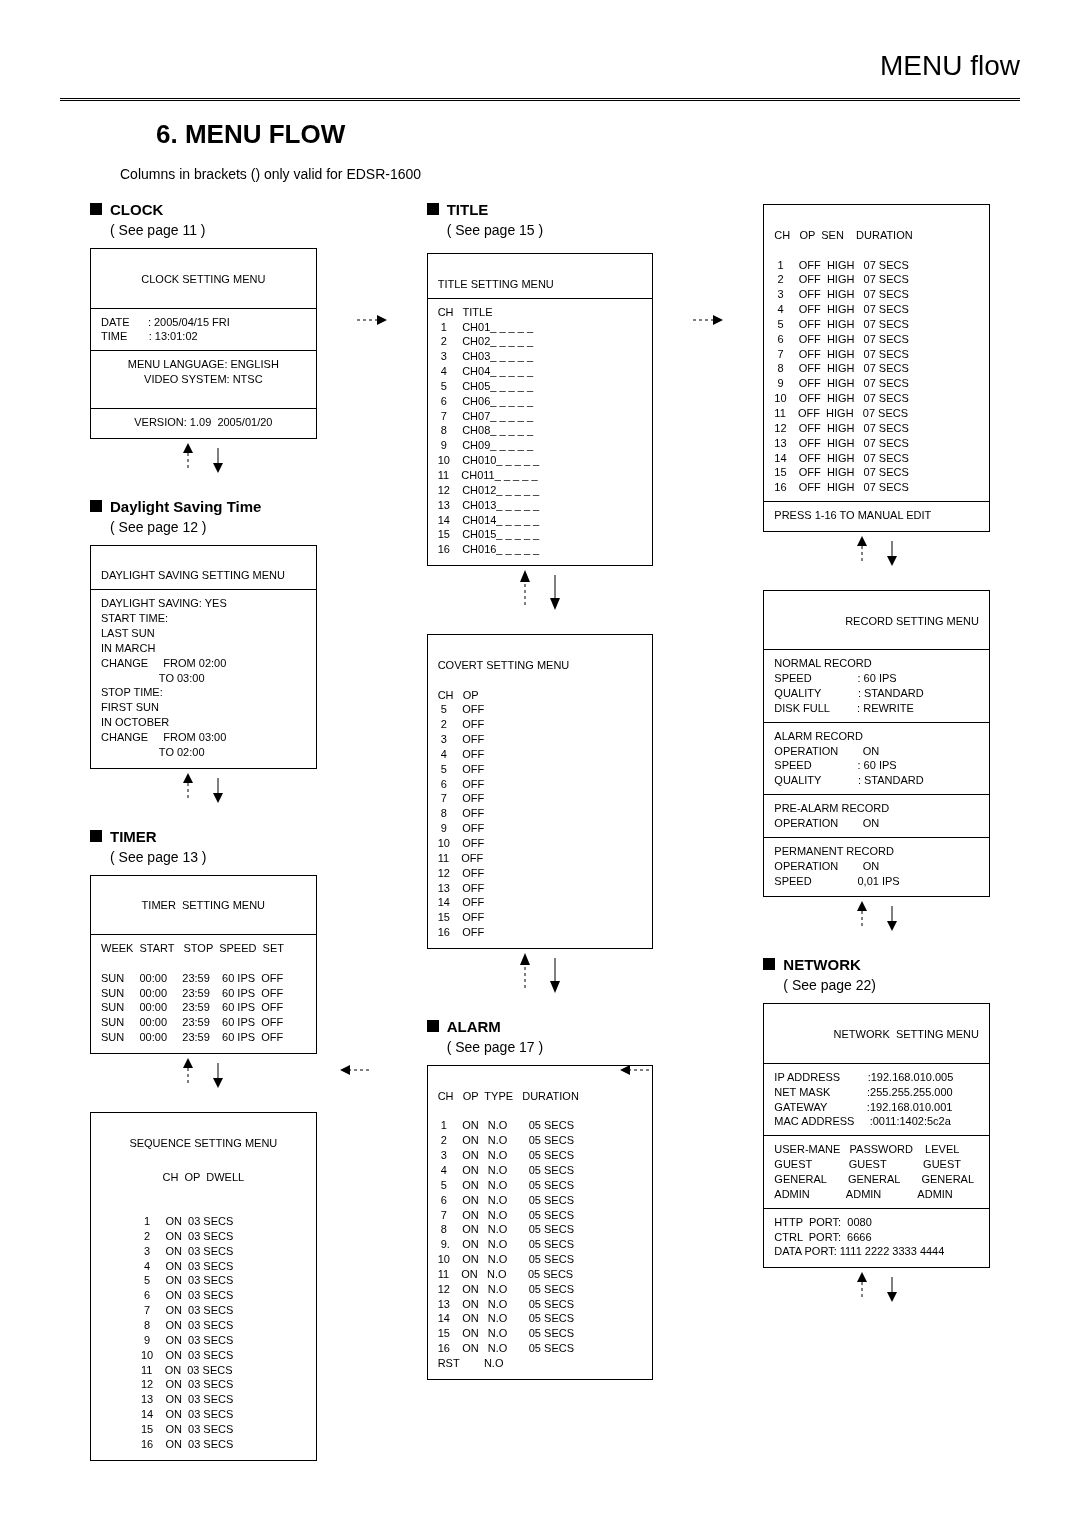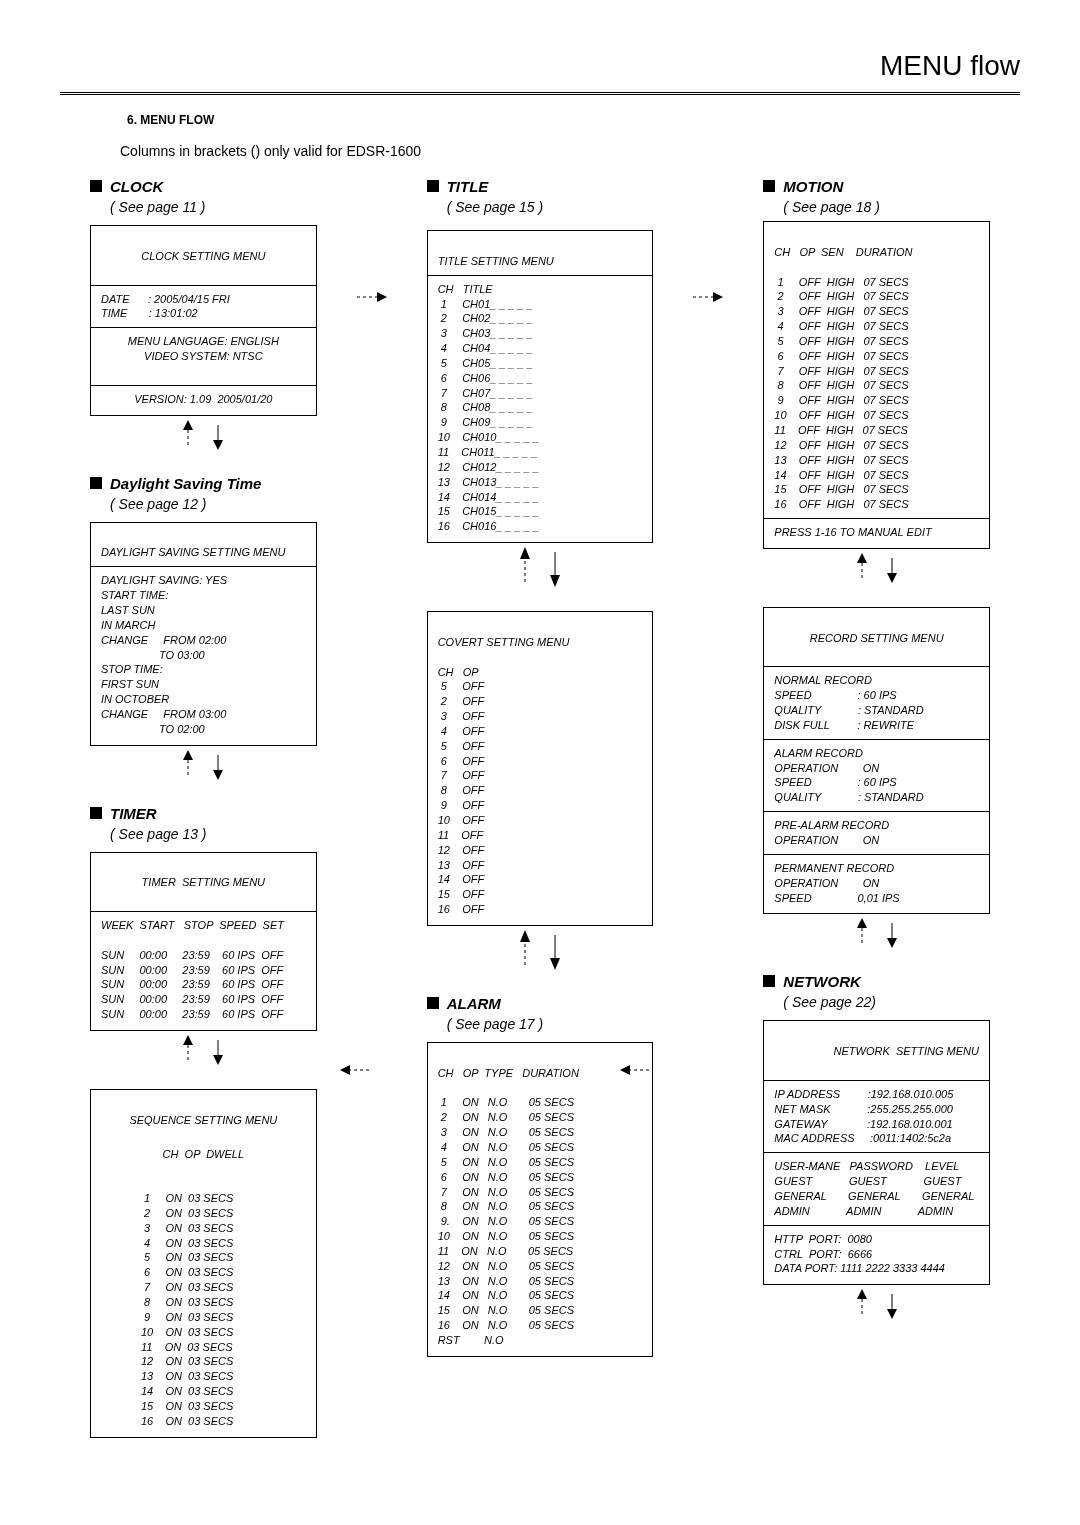--- a/index.html
+++ b/index.html
@@ -13,38 +13,37 @@
     width: 1080px;
     padding: 50px 60px 40px 60px;
     box-sizing: border-box;
     position: relative;
   }
   .header-title {
     text-align: right;
     font-size: 28px;
     font-weight: normal;
     border-bottom: 3px double #000;
-    padding-bottom: 10px;
+    padding-bottom: 16px;
     margin-bottom: 18px;
   }
   .section-heading {
-    font-size: 12px;
+    font-size: 26px;
     font-weight: bold;
-    margin: 0 0 10px 67px;
+    margin: 0 0 10px 96px;
   }
   .note {
     font-size: 14px;
     margin: 16px 0 18px 60px;
   }
   .columns {
     display: flex;
     justify-content: space-between;
     align-items: flex-start;
     gap: 10px;
-    font-style: italic;
   }
   .col {
     flex: 1;
     min-width: 0;
   }
   .block {
     margin-bottom: 20px;
   }
   .block-head {
     display: flex;
@@ -332,27 +331,20 @@
     <div class="side-connector2">
       <svg width="30" height="20">
           <line x1="0" y1="10" x2="22" y2="10" stroke="#000" stroke-dasharray="3,3"></line>
           <polygon points="30,10 20,5 20,15"></polygon>
         </svg>
     </div>
 
     <div class="col">
 
       <div class="block">
-        <div class="block-head">
-          <span class="bullet"></span>
-          <span class="bhead-text">
-            <span class="bhead-title">MOTION</span><br>
-            <span class="bhead-sub">( See page 18 )</span>
-          </span>
-        </div>
         <div class="menubox" style="margin-top:4px">
 <span>CH   OP  SEN    DURATION</span>
 
 <span> 1     OFF  HIGH   07 SECS</span>
 <span> 2     OFF  HIGH   07 SECS</span>
 <span> 3     OFF  HIGH   07 SECS</span>
 <span> 4     OFF  HIGH   07 SECS</span>
 <span> 5     OFF  HIGH   07 SECS</span>
 <span> 6     OFF  HIGH   07 SECS</span>
 <span> 7     OFF  HIGH   07 SECS</span>
@@ -371,21 +363,21 @@
               <line x1="15" y1="25" x2="15" y2="8" stroke="#000" stroke-dasharray="3,3"></line>
               <polygon points="15,0 10,10 20,10"></polygon>
               <line x1="45" y1="5" x2="45" y2="22" stroke="#000"></line>
               <polygon points="45,30 40,20 50,20"></polygon>
             </svg>
         </div>
       </div>
 
       <div class="block">
         <div class="menubox">
-<div style="text-align:center">RECORD SETTING MENU</div>
+<div style="text-align:right">RECORD SETTING MENU</div>
 <div class="divider"></div><span>NORMAL RECORD</span>
 <span>SPEED               : 60 IPS</span>
 <span>QUALITY            : STANDARD</span>
 <span>DISK FULL         : REWRITE</span>
 <div class="divider"></div><span>ALARM RECORD</span>
 <span>OPERATION        ON</span>
 <span>SPEED               : 60 IPS</span>
 <span>QUALITY            : STANDARD</span>
 <div class="divider"></div><span>PRE-ALARM RECORD</span>
 <span>OPERATION        ON</span>

